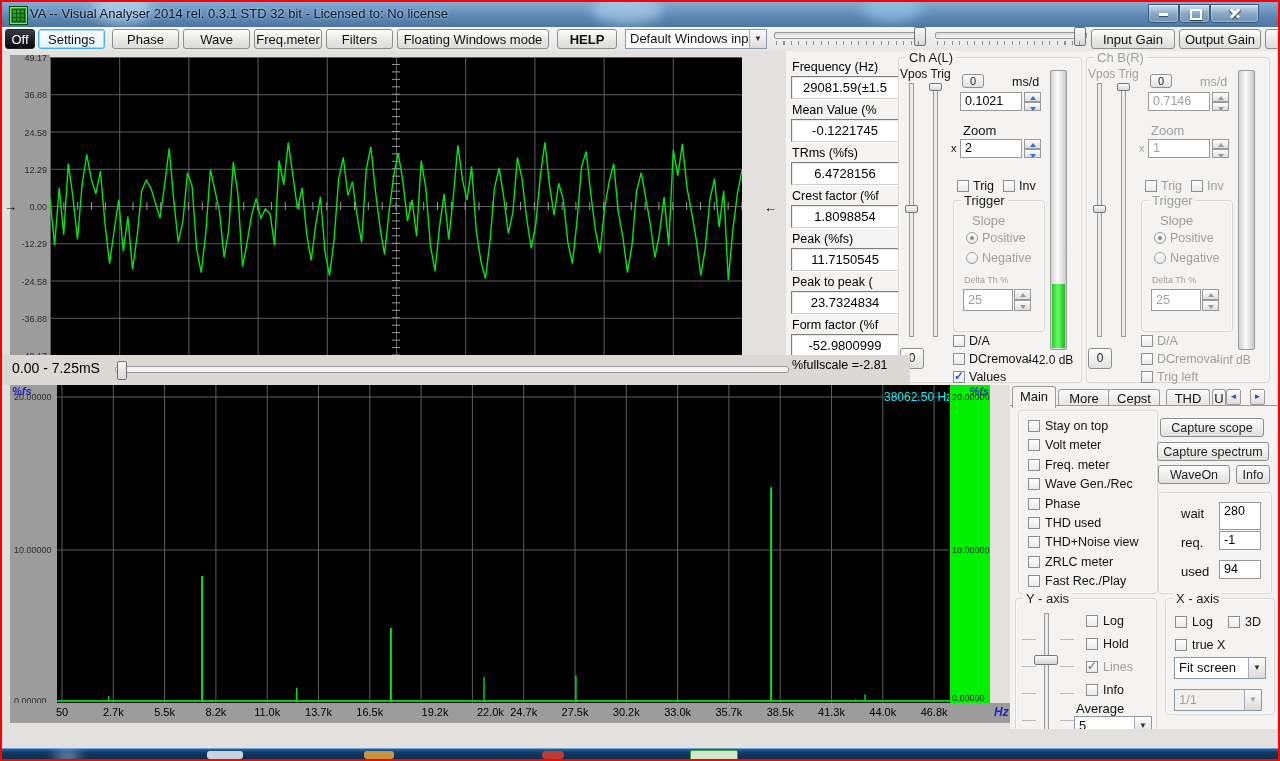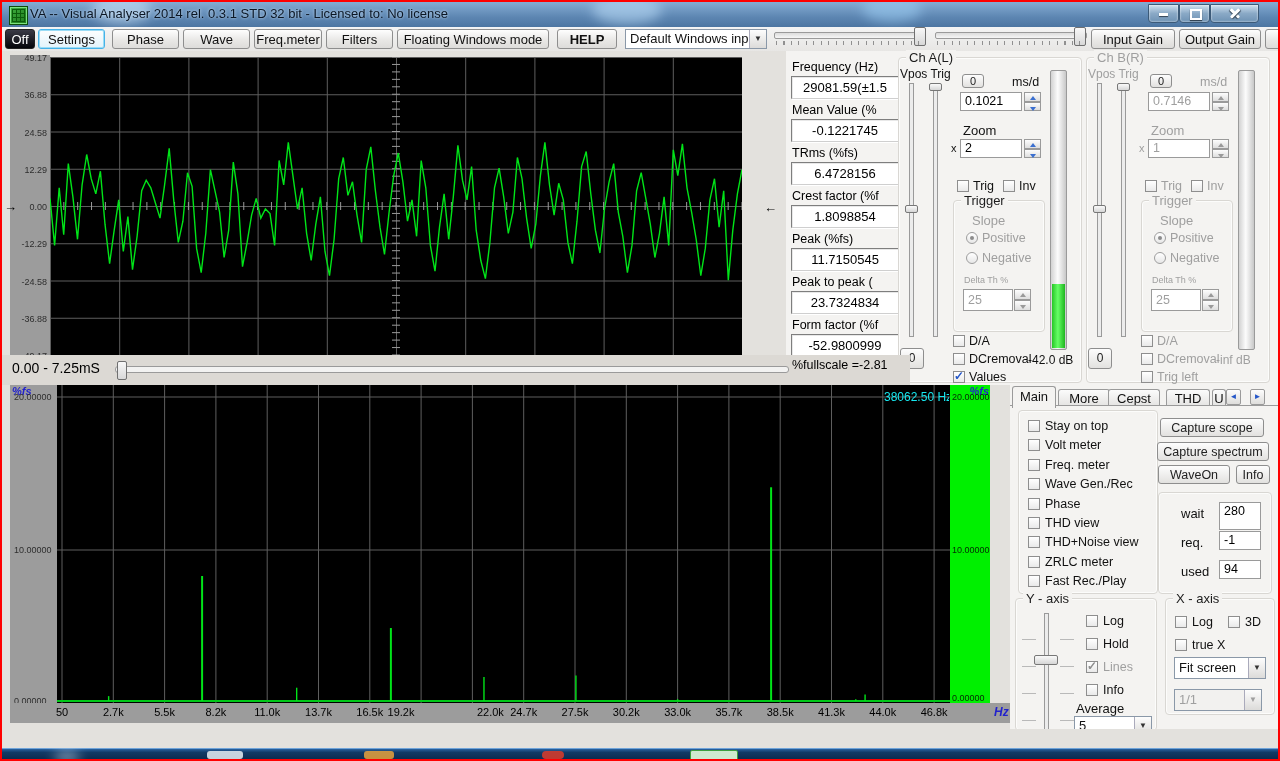--- a/index.html
+++ b/index.html
@@ -455,21 +455,21 @@
       <div class="axis-lab" style="left: 2px; top: 308px; color: rgb(5, 40, 5);">0.00000</div>
     </div>
   <div class="abs gutter" style="left:10px;top:703px;width:1000px;height:20px;" id="specXStrip">
       <div style="position: absolute; left: 32px; top: 3px; width: 40px; text-align: center; font-size: 11px; color: rgb(0, 0, 0);">50</div>
       <div style="position: absolute; left: 83.3px; top: 3px; width: 40px; text-align: center; font-size: 11px; color: rgb(0, 0, 0);">2.7k</div>
       <div style="position: absolute; left: 134.6px; top: 3px; width: 40px; text-align: center; font-size: 11px; color: rgb(0, 0, 0);">5.5k</div>
       <div style="position: absolute; left: 185.9px; top: 3px; width: 40px; text-align: center; font-size: 11px; color: rgb(0, 0, 0);">8.2k</div>
       <div style="position: absolute; left: 237.2px; top: 3px; width: 40px; text-align: center; font-size: 11px; color: rgb(0, 0, 0);">11.0k</div>
       <div style="position: absolute; left: 288.5px; top: 3px; width: 40px; text-align: center; font-size: 11px; color: rgb(0, 0, 0);">13.7k</div>
       <div style="position: absolute; left: 339.8px; top: 3px; width: 40px; text-align: center; font-size: 11px; color: rgb(0, 0, 0);">16.5k</div>
-      <div style="position: absolute; left: 371px; top: 3px; width: 40px; text-align: center; font-size: 11px; color: rgb(0, 0, 0);">19.2k</div>
+      <div style="position: absolute; left: 405px; top: 3px; width: 40px; text-align: center; font-size: 11px; color: rgb(0, 0, 0);">19.2k</div>
       <div style="position: absolute; left: 442.4px; top: 3px; width: 40px; text-align: center; font-size: 11px; color: rgb(0, 0, 0); margin-left: 18px;">22.0k</div>
       <div style="position: absolute; left: 493.7px; top: 3px; width: 40px; text-align: center; font-size: 11px; color: rgb(0, 0, 0);">24.7k</div>
       <div style="position: absolute; left: 545px; top: 3px; width: 40px; text-align: center; font-size: 11px; color: rgb(0, 0, 0);">27.5k</div>
       <div style="position: absolute; left: 596.3px; top: 3px; width: 40px; text-align: center; font-size: 11px; color: rgb(0, 0, 0);">30.2k</div>
       <div style="position: absolute; left: 647.6px; top: 3px; width: 40px; text-align: center; font-size: 11px; color: rgb(0, 0, 0);">33.0k</div>
       <div style="position: absolute; left: 698.9px; top: 3px; width: 40px; text-align: center; font-size: 11px; color: rgb(0, 0, 0);">35.7k</div>
       <div style="position: absolute; left: 750.2px; top: 3px; width: 40px; text-align: center; font-size: 11px; color: rgb(0, 0, 0);">38.5k</div>
       <div style="position: absolute; left: 801.5px; top: 3px; width: 40px; text-align: center; font-size: 11px; color: rgb(0, 0, 0);">41.3k</div>
       <div style="position: absolute; left: 852.8px; top: 3px; width: 40px; text-align: center; font-size: 11px; color: rgb(0, 0, 0);">44.0k</div>
       <div style="position: absolute; left: 904.1px; top: 3px; width: 40px; text-align: center; font-size: 11px; color: rgb(0, 0, 0);">46.8k</div>
@@ -494,21 +494,21 @@
         <div class="cb-lab" style="left: 26px; top: 8px;">Stay on top</div>
         <div class="cb" style="left: 9px; top: 28.4px;"></div>
         <div class="cb-lab" style="left: 26px; top: 27.4px;">Volt meter</div>
         <div class="cb" style="left: 9px; top: 47.8px;"></div>
         <div class="cb-lab" style="left: 26px; top: 46.8px;">Freq. meter</div>
         <div class="cb" style="left: 9px; top: 67.2px;"></div>
         <div class="cb-lab" style="left: 26px; top: 66.2px;">Wave Gen./Rec</div>
         <div class="cb" style="left: 9px; top: 86.6px;"></div>
         <div class="cb-lab" style="left: 26px; top: 85.6px;">Phase</div>
         <div class="cb" style="left: 9px; top: 106px;"></div>
-        <div class="cb-lab" style="left: 26px; top: 105px;">THD view</div>
+        <div class="cb-lab" style="left: 26px; top: 105px;">THD used</div>
         <div class="cb" style="left: 9px; top: 125.4px;"></div>
         <div class="cb-lab" style="left: 26px; top: 124.4px;">THD+Noise view</div>
         <div class="cb" style="left: 9px; top: 144.8px;"></div>
         <div class="cb-lab" style="left: 26px; top: 143.8px;">ZRLC meter</div>
         <div class="cb" style="left: 9px; top: 164.2px;"></div>
         <div class="cb-lab" style="left: 26px; top: 163.2px;">Fast Rec./Play</div>
       </div>
 
     <div class="minibtn" style="left:150px;top:33px;width:104px;height:19px;font-size:12.5px;line-height:18px;">Capture scope</div>
     <div class="minibtn" style="left:147px;top:57px;width:112px;height:19px;font-size:12.5px;line-height:18px;">Capture spectrum</div>

